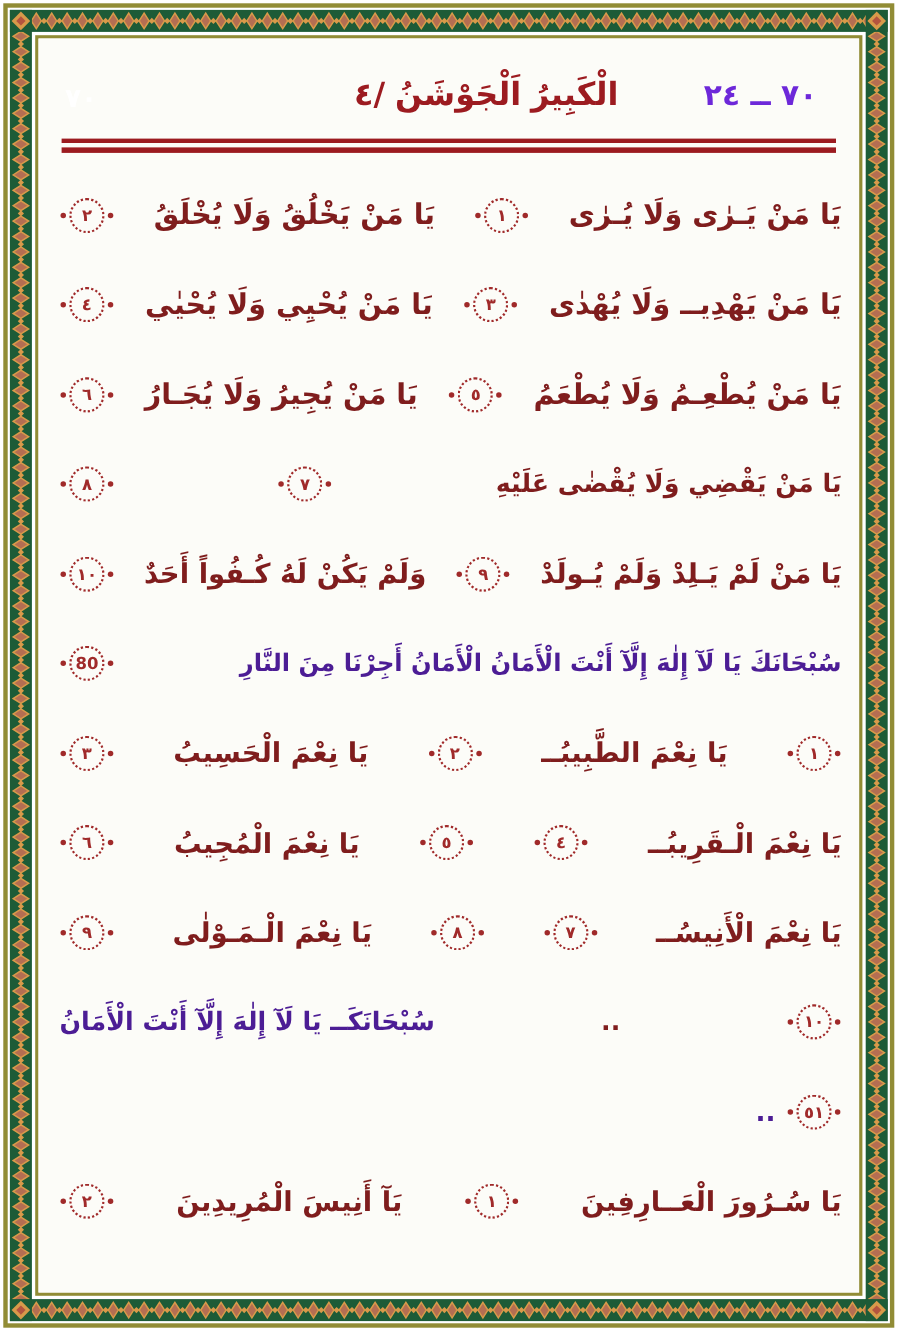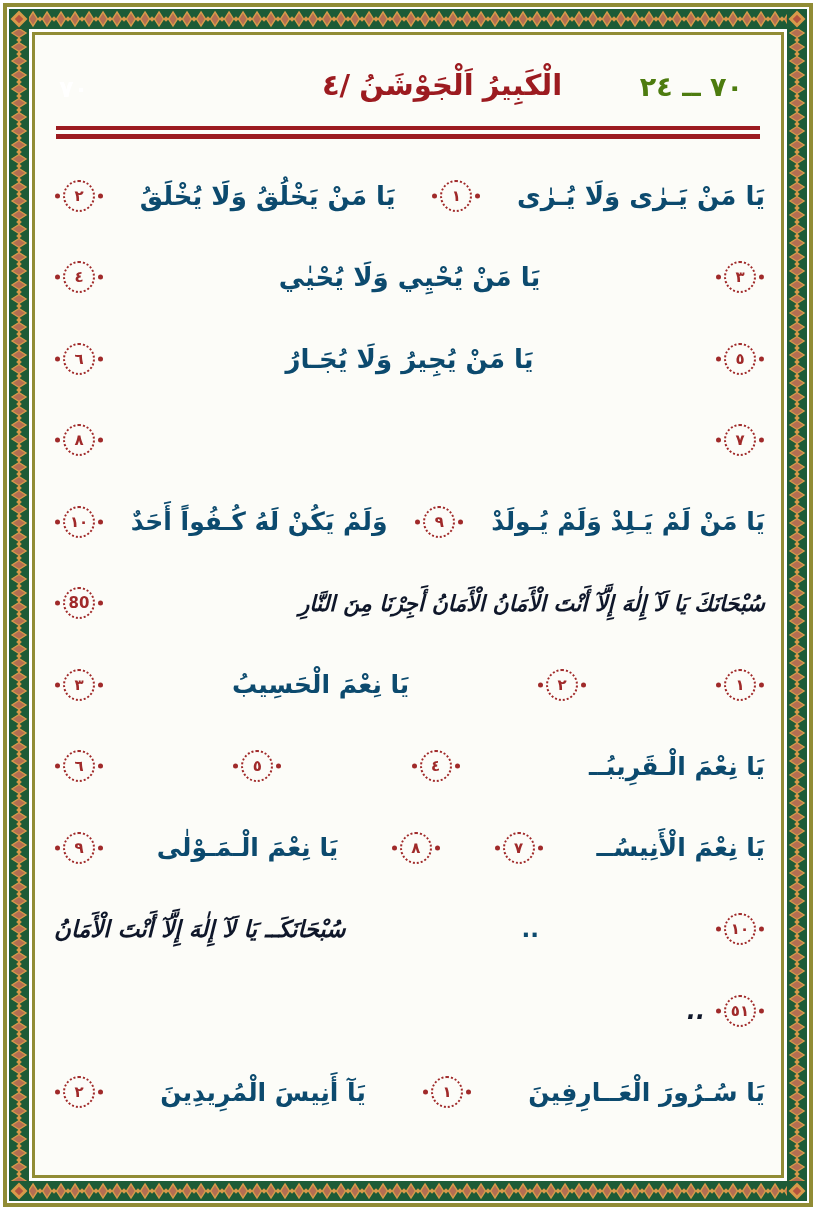--- a/index.html
+++ b/index.html
@@ -33,21 +33,21 @@
   
   .content{
     position:absolute; inset:35px; background:#fcfcf8;
   }
   .ghost-num{
     position:absolute; left:24px; top:40px;
     color:#ffffff; font-size:24px; font-weight:bold;
   }
   .hdr-nums{
     position:absolute; right:38px; top:36px;
-    direction:rtl; color:#4d7c0f; font-size:27px; font-weight:bold;
+    direction:rtl; color:#6d28d9; font-size:27px; font-weight:bold;
     letter-spacing:1px; white-space:nowrap;
   }
   .hdr-title{
     position:absolute; left:407px; top:33px; transform:translateX(-50%);
     display:flex; flex-direction:row; direction:ltr; gap:9px;
     color:#9c1b20; font-size:29px; font-weight:bold; white-space:nowrap;
   }
   .hdr-rule{
     position:absolute; left:21px; top:91px; width:704px; height:4px;
     border-top:4px solid #9c1b20; border-bottom:5px solid #9c1b20;
@@ -56,22 +56,22 @@
   .lines{
     position:absolute; left:19px; right:16px; top:120px;
   }
   .line{
     height:81.5px; display:flex; direction:rtl;
     align-items:center; justify-content:space-between;
     font-weight:bold;
   }
   .line.start{justify-content:flex-start; gap:10px;}
   .seg{white-space:nowrap;}
-  .ink{color:#0c4a6e;}
-  .red{color:#0f172a;font-style:italic;}
+  .ink{color:#7f1d1d;}
+  .red{color:#4c1d95;}
   .badge-wrap{position:relative; display:inline-flex; margin:0 9px; flex:none;}
   .badge-wrap::before,.badge-wrap::after{
     content:""; position:absolute; top:50%; width:5px; height:5px;
     border-radius:50%; background:#a02a2a; transform:translateY(-50%);
   }
   .badge-wrap::before{right:-8px;}
   .badge-wrap::after{left:-8px;}
   .badge{
     min-width:22px; height:28px; padding:0 3px; box-sizing:content-box;
     border:2px dotted #a02a2a; border-radius:50%;
@@ -695,38 +695,41 @@
           <span class="seg ink">يَا مَنْ يَـرٰى وَلَا يُـرٰى</span>
           <span class="badge-wrap">
             <span class="badge">١</span>
           </span>
           <span class="seg ink">يَا مَنْ يَخْلُقُ وَلَا يُخْلَقُ</span>
           <span class="badge-wrap">
             <span class="badge">٢</span>
           </span>
         </div>
         <div class="line" style="font-size: 26px;">
+          <span class="seg ink">يَا مَنْ يَهْدِيــ وَلَا يُهْدٰى</span>
           <span class="badge-wrap">
             <span class="badge">٣</span>
           </span>
           <span class="seg ink">يَا مَنْ يُحْيِي وَلَا يُحْيٰي</span>
           <span class="badge-wrap">
             <span class="badge">٤</span>
           </span>
         </div>
         <div class="line" style="font-size: 26px;">
+          <span class="seg ink">يَا مَنْ يُطْعِـمُ وَلَا يُطْعَمُ</span>
           <span class="badge-wrap">
             <span class="badge">٥</span>
           </span>
           <span class="seg ink">يَا مَنْ يُجِيرُ وَلَا يُجَـارُ</span>
           <span class="badge-wrap">
             <span class="badge">٦</span>
           </span>
         </div>
         <div class="line" style="font-size: 23px;">
+          <span class="seg ink">يَا مَنْ يَقْضِي وَلَا يُقْضٰى عَلَيْهِ</span>
           <span class="badge-wrap">
             <span class="badge">٧</span>
           </span>
           <span class="badge-wrap">
             <span class="badge">٨</span>
           </span>
         </div>
         <div class="line" style="font-size: 25px;">
           <span class="seg ink">يَا مَنْ لَمْ يَـلِدْ وَلَمْ يُـولَدْ</span>
           <span class="badge-wrap">
@@ -740,36 +743,38 @@
         <div class="line" style="font-size: 22px;">
           <span class="seg red">سُبْحَانَكَ يَا لَآ إِلٰهَ إِلَّآ أَنْتَ الْأَمَانُ الْأَمَانُ أَجِرْنَا مِنَ النَّارِ</span>
           <span class="badge-wrap">
             <span class="badge">80</span>
           </span>
         </div>
         <div class="line" style="font-size: 25px;">
           <span class="badge-wrap">
             <span class="badge">١</span>
           </span>
+          <span class="seg ink">يَا نِعْمَ الطَّبِيبُــ</span>
           <span class="badge-wrap">
             <span class="badge">٢</span>
           </span>
           <span class="seg ink">يَا نِعْمَ الْحَسِيبُ</span>
           <span class="badge-wrap">
             <span class="badge">٣</span>
           </span>
         </div>
         <div class="line" style="font-size: 25px;">
           <span class="seg ink">يَا نِعْمَ الْـقَرِيبُــ</span>
           <span class="badge-wrap">
             <span class="badge">٤</span>
           </span>
           <span class="badge-wrap">
             <span class="badge">٥</span>
           </span>
+          <span class="seg ink">يَا نِعْمَ الْمُجِيبُ</span>
           <span class="badge-wrap">
             <span class="badge">٦</span>
           </span>
         </div>
         <div class="line" style="font-size: 25px;">
           <span class="seg ink">يَا نِعْمَ الْأَنِيسُــ</span>
           <span class="badge-wrap">
             <span class="badge">٧</span>
           </span>
           <span class="badge-wrap">

